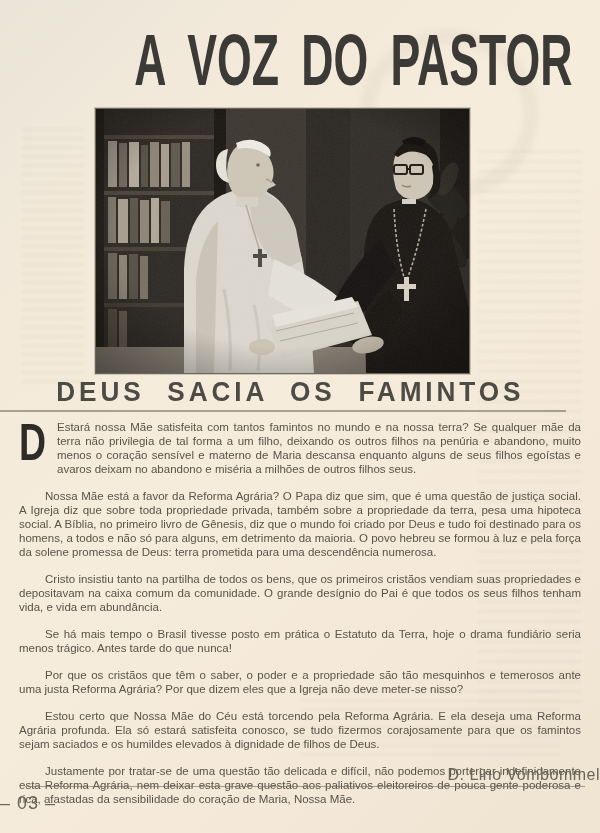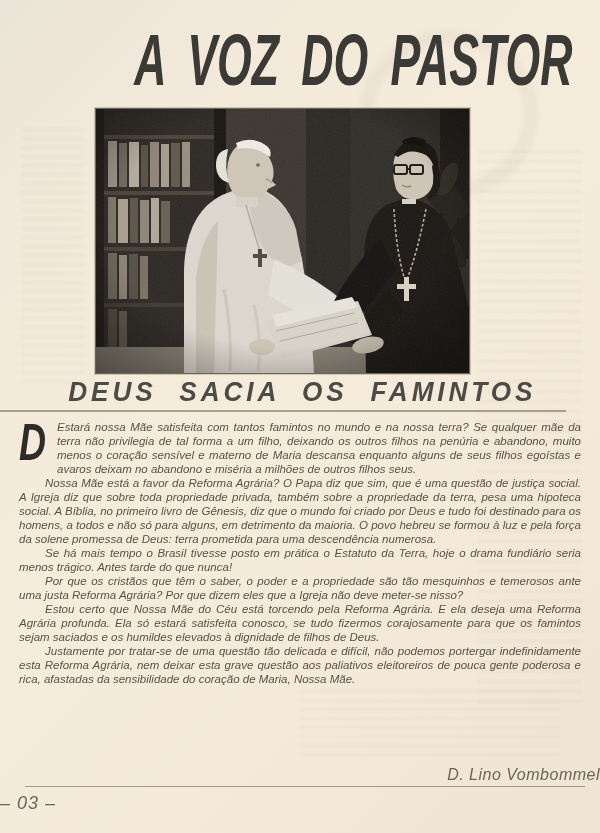--- a/index.html
+++ b/index.html
@@ -1,20 +1,19 @@
 <!DOCTYPE html>
 <html><head>
 <meta charset="utf-8">
 <style>
   html,body{margin:0;padding:0;background:#d8d2c6;}
   .page{
     position:relative;width:600px;height:833px;margin:0 auto;overflow:hidden;
     background:linear-gradient(135deg,#eae4d8 0%,#f2e9da 18%,#f6ecdb 45%,#f4e9d8 75%,#efe3d1 100%);
     font-family:"Liberation Sans","DejaVu Sans",sans-serif;
-    font-style:italic;
   }
   
   .ghost{position:absolute;pointer-events:none;}
   .ghost-ring{left:360px;top:30px;width:150px;height:140px;border-radius:50%;
     border:14px solid rgba(120,105,85,0.06);filter:blur(3px);}
   .ghost-lines-left{left:22px;top:128px;width:62px;height:258px;opacity:0.55;
     background:repeating-linear-gradient(180deg,rgba(125,110,90,0.10) 0 3px,transparent 3px 9px);filter:blur(1.5px);}
   .ghost-lines-right{left:478px;top:150px;width:104px;height:560px;opacity:0.5;
     background:repeating-linear-gradient(180deg,rgba(125,110,90,0.09) 0 3px,transparent 3px 10px);filter:blur(1.5px);}
   .ghost-block{left:300px;top:690px;width:260px;height:70px;opacity:0.5;
@@ -30,36 +29,36 @@
   }
 
   .photo{
     position:absolute;top:108px;left:95px;width:373px;height:264px;
     border:1px solid #6b655c;box-shadow:0 0 0 1px rgba(90,82,70,0.25);
     background:#433e38;
   }
   .photo svg{display:block;width:100%;height:100%;}
 
   .heading{
-    position:absolute;top:379px;left:12px;width:580px;text-align:center;
+    position:absolute;top:379px;left:0;width:580px;text-align:center;
   }
   .heading .t{
     display:inline-block;font-weight:bold;font-size:27px;line-height:27px;
     color:#4d4b45;letter-spacing:4px;word-spacing:12px;white-space:nowrap;
     transform:scaleX(0.97);transform-origin:50% 50%;
   }
   .rule-top{position:absolute;top:410px;left:0;width:566px;height:0;
     border-top:2px solid rgba(110,100,86,0.55);}
 
   .bodytext{
     position:absolute;top:420px;left:19px;width:562px;
     font-size:11.5px;line-height:14px;color:#585349;text-align:justify;
   }
   .bodytext p{margin:0;padding:0;}
-  .bodytext p.indent{text-indent:26px;}
+  .bodytext p.indent{text-indent:26px;margin-top:13px;}
   .dropcap{
     float:left;font-weight:bold;font-size:52px;line-height:42px;height:42px;width:34px;
     color:#2e2c28;transform:scaleX(0.72);transform-origin:0 50%;margin:1px 4px 0 0;
   }
 
   .signature{
     position:absolute;top:766px;left:160px;width:440px;text-align:right;
     font-size:16px;color:#6b665c;letter-spacing:0.5px;
   }
   .rule-bottom{position:absolute;top:786px;left:25px;width:560px;height:0;
@@ -219,20 +218,21 @@
 
   <div class="heading">
     <span class="t">DEUS SACIA OS FAMINTOS</span>
   </div>
   <div class="rule-top"></div>
 
   <div class="bodytext">
     <p><span class="dropcap">D</span></p>
     <p><span>Estará nossa Mãe satisfeita com tantos famintos no mundo e na nossa terra?  Se qualquer mãe da terra não privilegia de tal forma a um filho, deixando os outros filhos na penúria e abandono, muito menos o coração sensível e materno de Maria descansa enquanto alguns de seus filhos egoístas e avaros deixam no abandono e miséria a milhões de outros filhos seus.</span></p>
     <p class="indent"><span>Nossa Mãe está a favor da Reforma Agrária?  O Papa diz que sim, que é uma questão de justiça social.  A Igreja diz que sobre toda propriedade privada, também sobre a propriedade da terra, pesa uma hipoteca social.  A Bíblia, no primeiro livro de Gênesis, diz que o mundo foi criado por Deus e tudo foi destinado para os homens, a todos e não só para alguns, em detrimento da maioria.  O povo hebreu se formou à luz e pela força da solene promessa de Deus:  terra prometida para uma descendência numerosa.</span></p>
+    <p class="indent"><span>Cristo insistiu tanto na partilha de todos os bens, que os primeiros cristãos vendiam suas propriedades e depositavam na caixa comum da comunidade.  O grande desígnio do Pai é que todos os seus filhos tenham vida, e vida em abundância.</span></p>
     <p class="indent"><span>Se há mais tempo o Brasil tivesse posto em prática o Estatuto da Terra, hoje o drama fundiário seria menos trágico.  Antes tarde do que nunca!</span></p>
     <p class="indent"><span>Por que os cristãos que têm o saber, o poder e a propriedade são tão mesquinhos e temerosos ante uma justa Reforma Agrária?  Por que dizem eles que a Igreja não deve meter-se nisso?</span></p>
     <p class="indent"><span>Estou certo que Nossa Mãe do Céu está torcendo pela Reforma Agrária.  E ela deseja uma Reforma Agrária profunda.  Ela só estará satisfeita conosco, se tudo fizermos corajosamente para que os famintos sejam saciados e os humildes elevados à dignidade de filhos de Deus.</span></p>
     <p class="indent"><span>Justamente por tratar-se de uma questão tão delicada e difícil, não podemos portergar indefinidamente esta Reforma Agrária, nem deixar esta grave questão aos paliativos eleitoreiros de pouca gente poderosa e rica, afastadas da sensibilidade do coração de Maria, Nossa Mãe.</span></p>
   </div>
 
   <div class="signature">D. Lino Vombommel</div>
   <div class="rule-bottom"></div>
   <div class="page-number">– 03 –</div>
 

